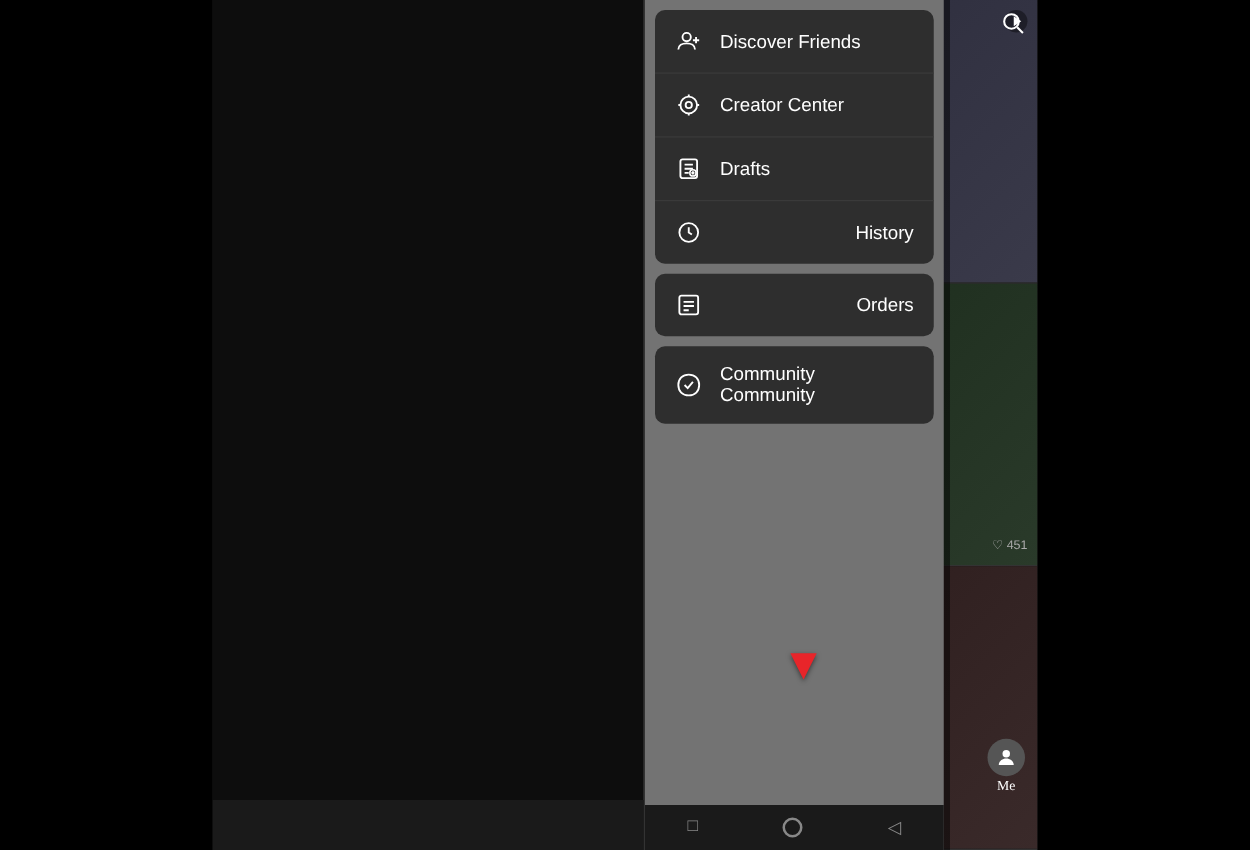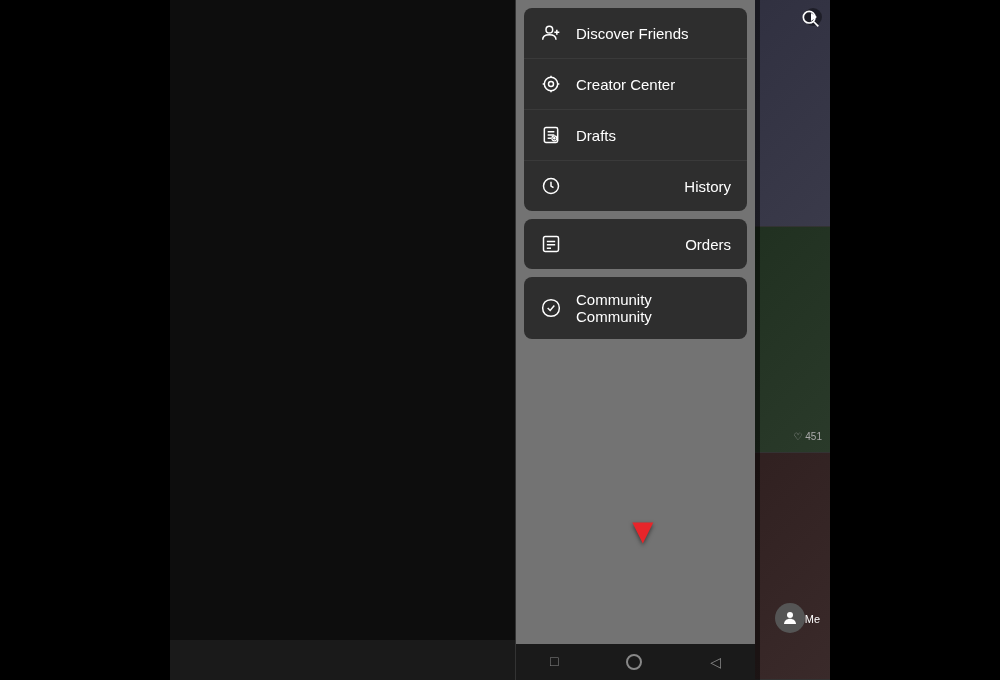--- a/index.html
+++ b/index.html
@@ -78,25 +78,25 @@
       align-items: center;
       justify-content: center;
     }
 
     
     .me-button {
       position: absolute;
       bottom: 45px;
       right: 10px;
       display: flex;
-      flex-direction: row;
+      flex-direction: column;
       align-items: center;
       color: #fff;
       font-size: 11px;
-      font-family: Liberation Sans, sans-serif;
+      font-family: Liberation Serif, serif;
     }
 
     .me-avatar {
       width: 30px;
       height: 30px;
       border-radius: 50%;
       background: #555;
       display: flex;
       align-items: center;
       justify-content: center;

